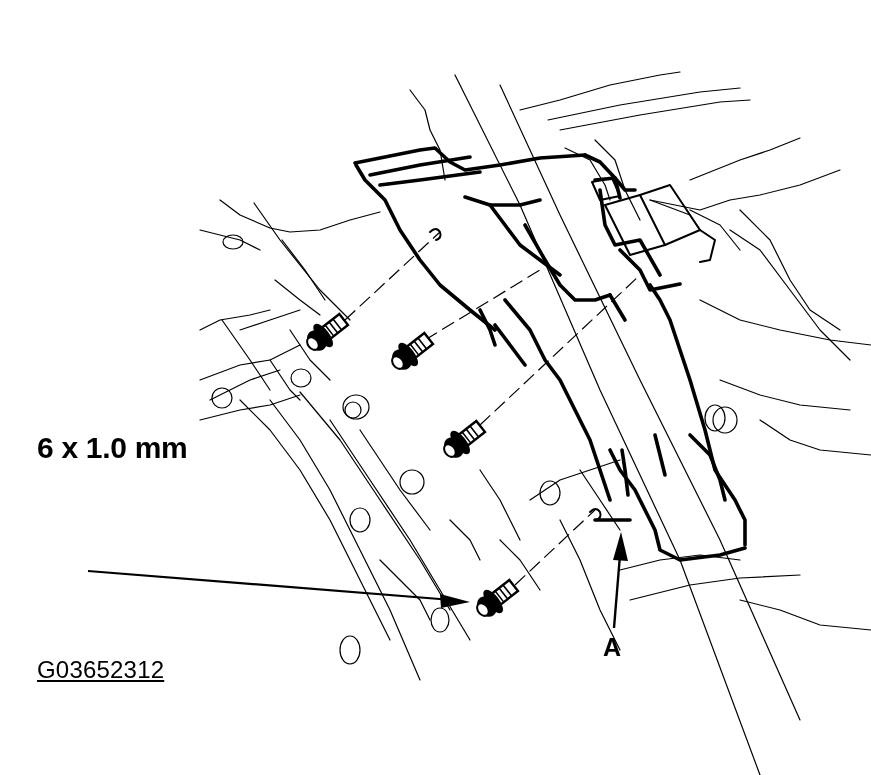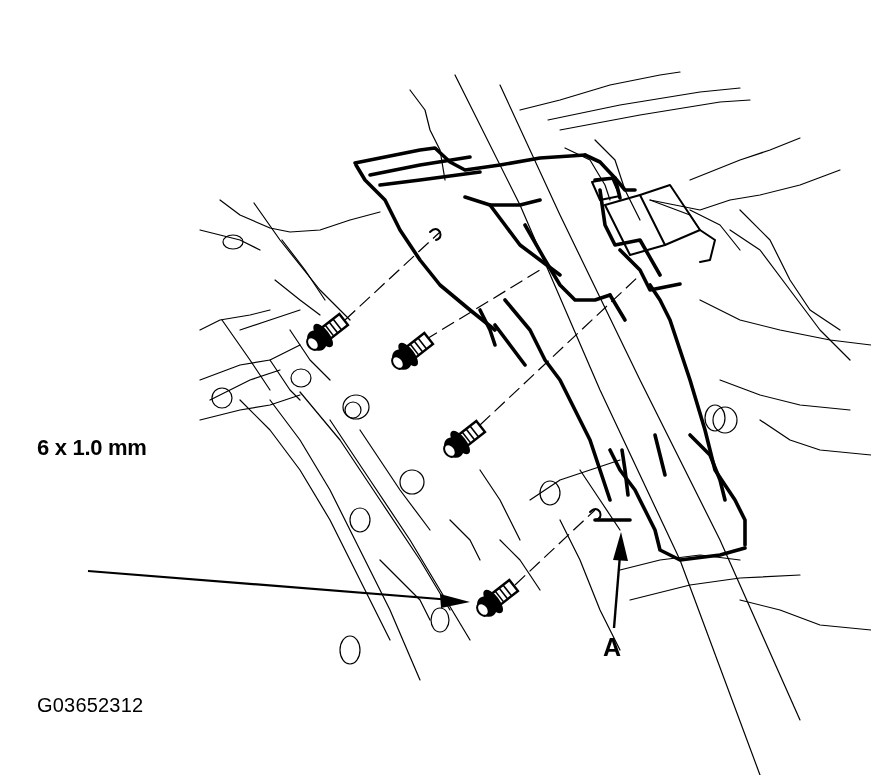--- a/index.html
+++ b/index.html
@@ -3,25 +3,25 @@
 <meta charset="utf-8">
 <style>
   html, body { margin:0; padding:0; background:#ffffff; }
   body { width:871px; height:775px; position:relative; overflow:hidden;
          font-family:"Liberation Sans", sans-serif; }
   #art { position:absolute; left:0; top:0; width:871px; height:775px; }
   .thin { fill:none; stroke:#000; stroke-width:1.2; stroke-linejoin:round; stroke-linecap:round; }
   .mid  { fill:none; stroke:#000; stroke-width:2; stroke-linejoin:round; stroke-linecap:round; }
   .bold { fill:none; stroke:#000; stroke-width:3.6; stroke-linejoin:round; stroke-linecap:round; }
   .dash { fill:none; stroke:#000; stroke-width:1.2; stroke-dasharray:14 6; }
-  .spec { position:absolute; left:37px; top:433px; font-weight:bold; font-size:22px;
+  .spec { position:absolute; left:37px; top:433px; font-weight:bold; font-size:30px;
           line-height:29px; color:#000; letter-spacing:-0.3px; }
   .spec div { white-space:nowrap; }
   .callout { position:absolute; left:603px; top:633px; font-weight:bold; font-size:25px; color:#000; }
-  .figid { position:absolute; left:37px; top:694px; font-size:20px; color:#000; letter-spacing:0.2px; }
+  .figid { position:absolute; left:37px; top:656px; font-size:24px; color:#000; letter-spacing:0.2px;text-decoration:underline; }
 </style>
 </head>
 <body>
 
 <svg id="art" viewBox="0 0 871 775" xmlns="http://www.w3.org/2000/svg">
 
   <g>
     <path class="thin" d="M410 90 L425 110 L430 130 L440 150 L445 180"></path>
     <path class="thin" d="M455 75 L520 205 L600 390 L680 560 L760 775"></path>
     <path class="thin" d="M500 85 L560 215 L640 380 L720 540 L800 720"></path>

